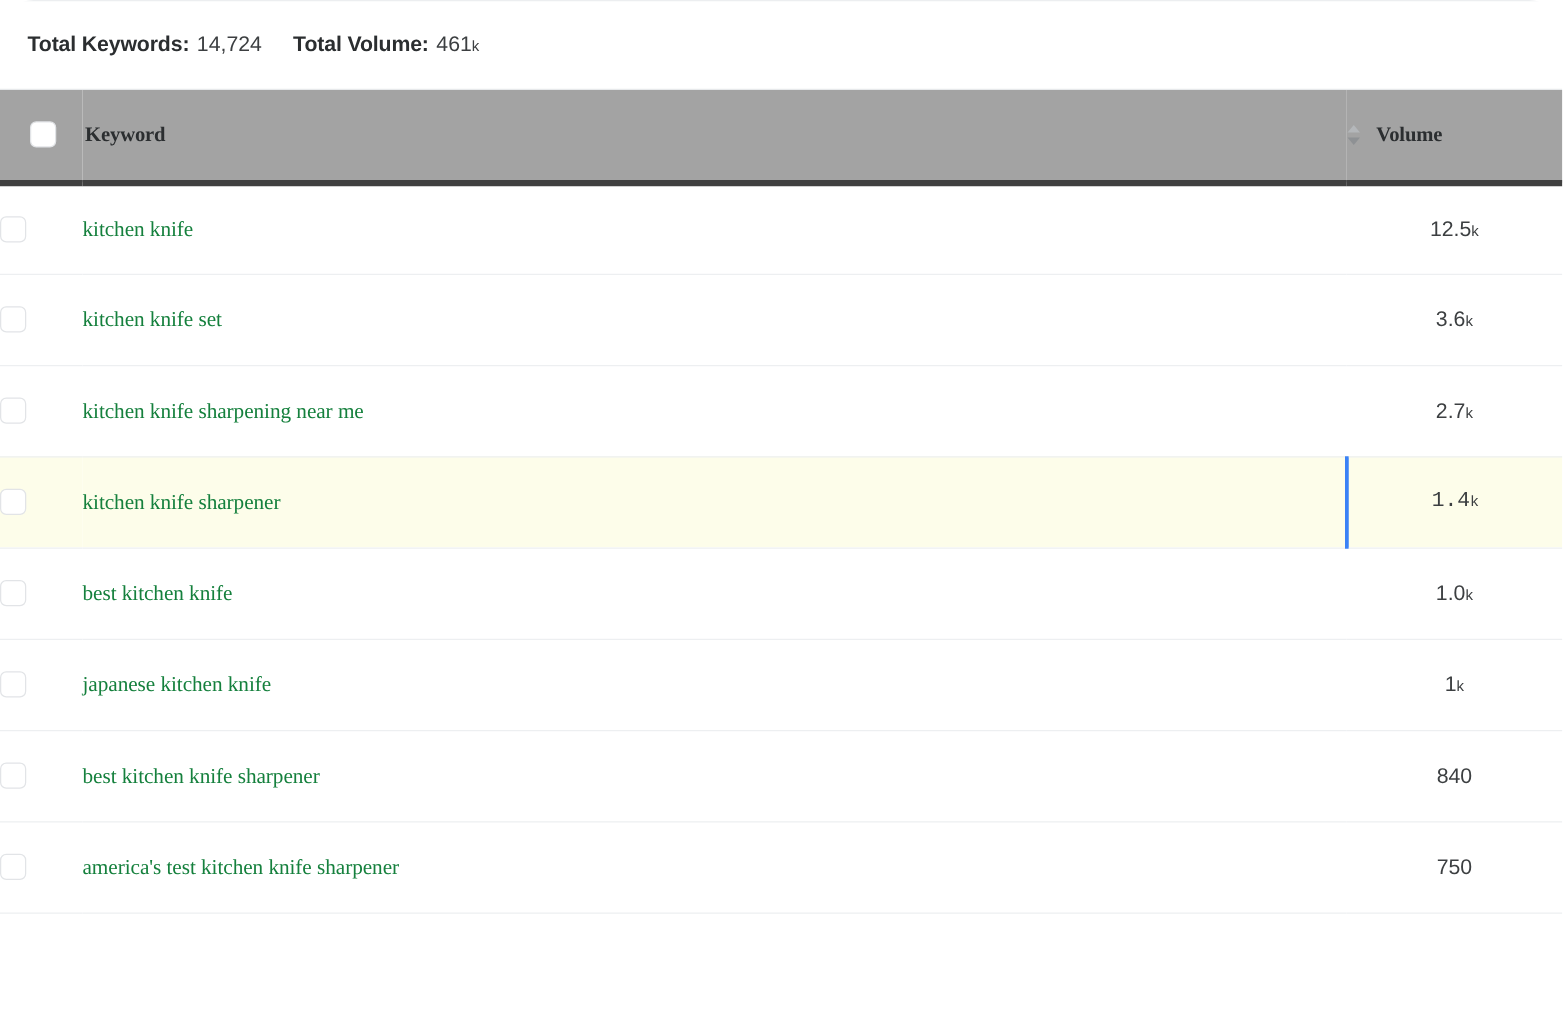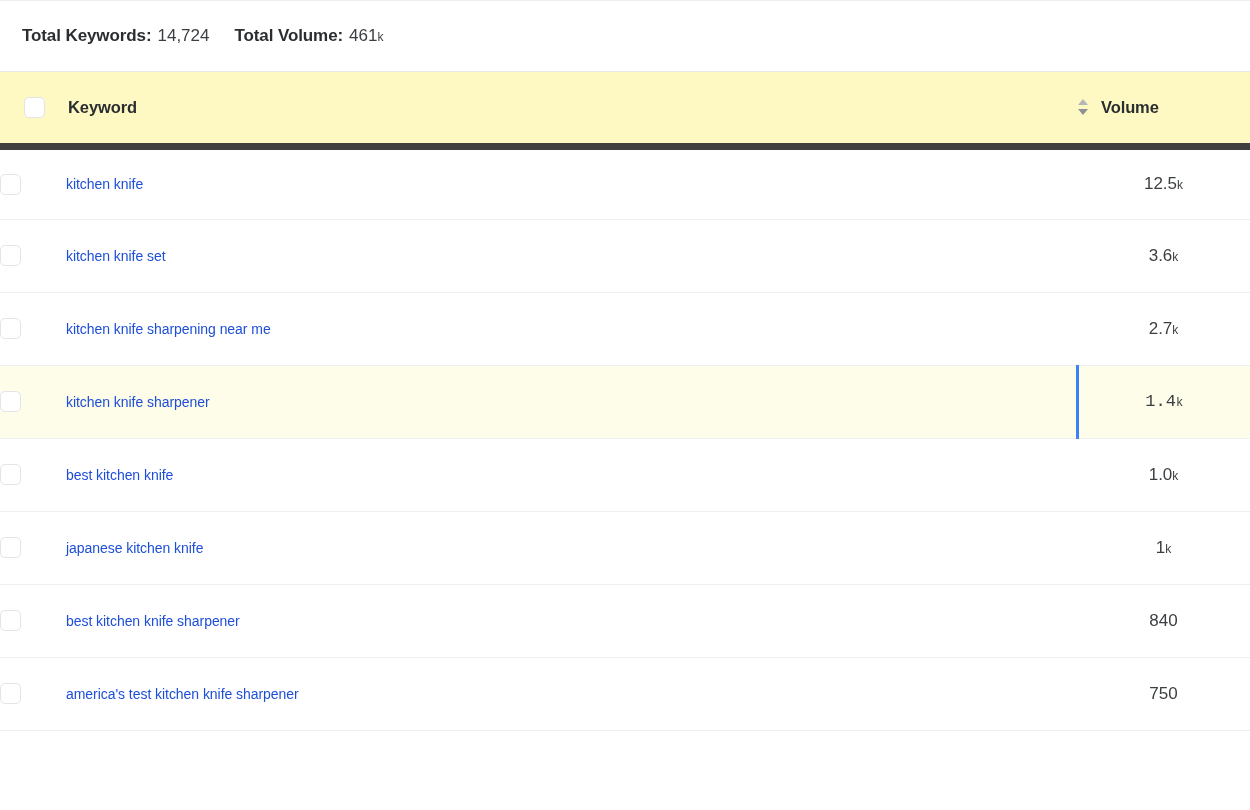--- a/index.html
+++ b/index.html
@@ -11,20 +11,21 @@
     font-family: "Liberation Sans", sans-serif;
     -webkit-font-smoothing: antialiased;
   }
 
   .app {
     width: 1250px;
     height: 810px;
     background: #ffffff;
     position: relative;
     overflow: hidden;
+    border-radius: 27px;
   }
 
   
   .summary-bar {
     height: 72px;
     border-top: 1px solid #eceef0;
     border-bottom: 1px solid #e7e9eb;
     display: flex;
     align-items: center;
     padding-left: 22px;
@@ -64,24 +65,25 @@
     border-collapse: collapse;
     table-layout: fixed;
   }
 
   .kw-table col.col-check  { width: 66px; }
   .kw-table col.col-kw     { width: 1011px; }
   .kw-table col.col-vol    { width: 173px; }
 
   .kw-table thead th {
     height: 74px;
-    border-bottom: 7px solid #404040;
-    background: #fef9c3;
+    border-bottom: 5px solid #404040;
+    background: #a3a3a3;
     padding: 0;
     vertical-align: middle;
+    font-family: Liberation Serif, serif;
   }
 
   .th-inner-check {
     display: flex;
     align-items: center;
     justify-content: flex-start;
     padding-left: 24px;
   }
 
   .th-keyword {
@@ -148,25 +150,26 @@
 
   .cell-check {
     padding-left: 24px;
   }
 
   .cell-keyword {
     padding-left: 2px;
   }
 
   .kw-link {
-    font-size: 14px;
-    color: #1d4ed8;
+    font-size: 17px;
+    color: #15803d;
     text-decoration: none;
     cursor: pointer;
     letter-spacing: -0.05px;
+    font-family: Liberation Serif, serif;
   }
 
   .cell-volume {
     text-align: center;
     padding-right: 46px;
     font-size: 17px;
     color: #3c3f41;
     white-space: nowrap;
   }
 

